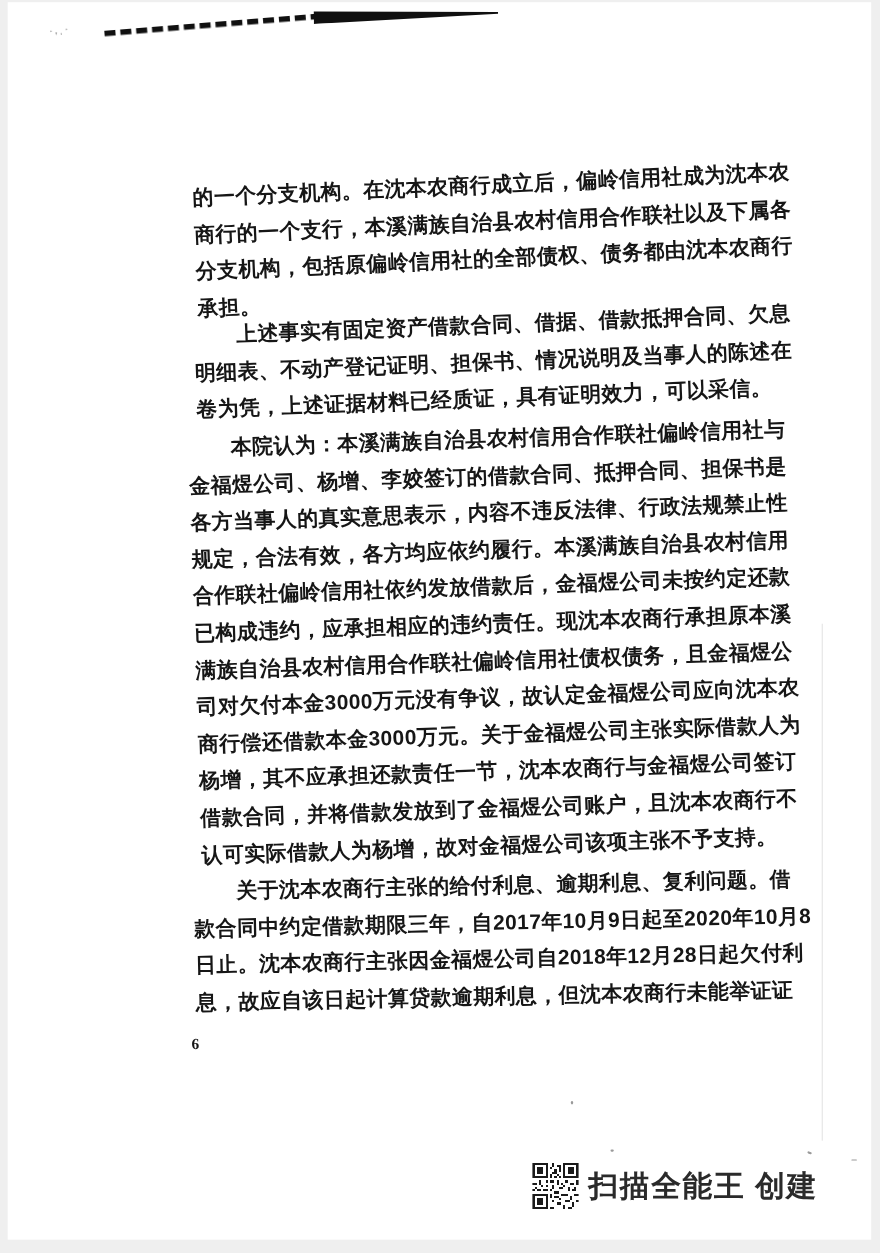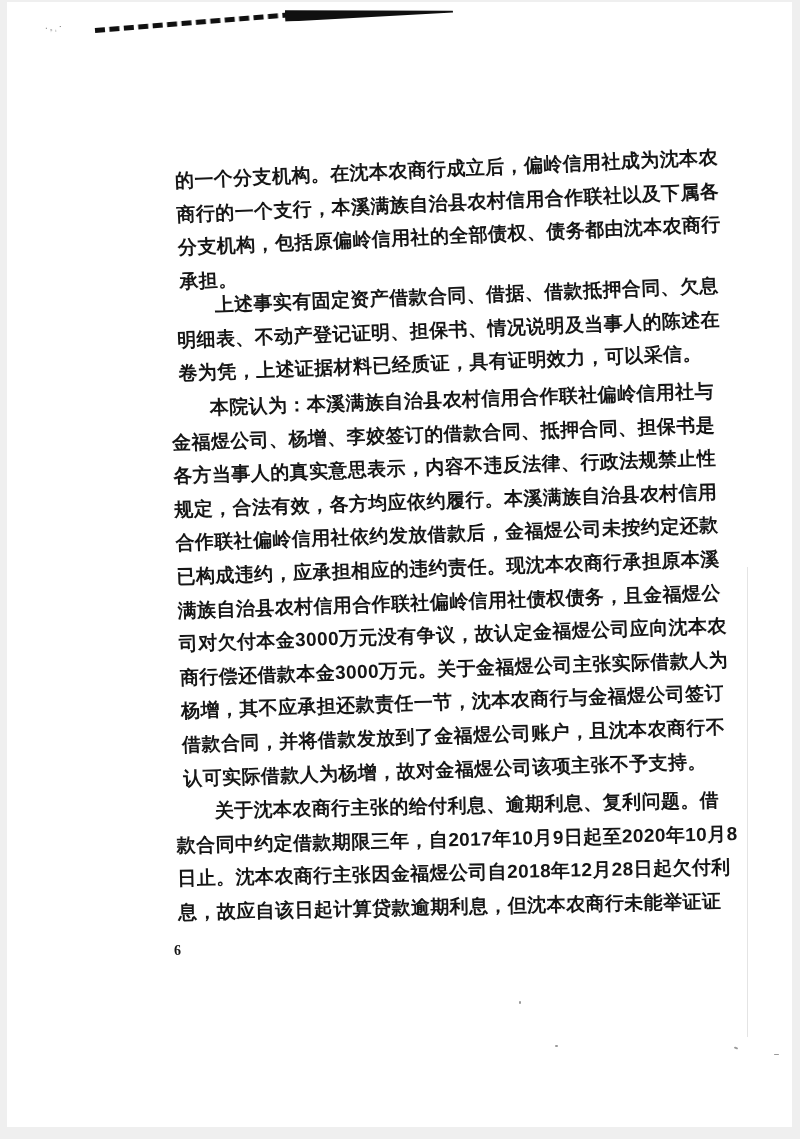--- a/index.html
+++ b/index.html
@@ -127,15 +127,39 @@
       </div>
 
     <div class="page-number">6</div>
 
     <div class="vline"></div>
     <div class="speck s1"></div>
     <div class="speck s2"></div>
     <div class="speck s3"></div>
     <div class="speck s4"></div>
 
+    <div class="watermark">
+      <svg class="qr" viewBox="0 0 21 21" shape-rendering="crispEdges" aria-hidden="true">
+        <rect x="0" y="0" width="21" height="21" fill="#ffffff"></rect>
+        <g fill="#1a1a1a">
+
+          <path d="M0 0h7v7h-7z M1 1v5h5v-5z" fill-rule="evenodd"></path>
+          <rect x="2" y="2" width="3" height="3"></rect>
+          <path d="M14 0h7v7h-7z M15 1v5h5v-5z" fill-rule="evenodd"></path>
+          <rect x="16" y="2" width="3" height="3"></rect>
+          <path d="M0 14h7v7h-7z M1 15v5h5v-5z" fill-rule="evenodd"></path>
+          <rect x="2" y="16" width="3" height="3"></rect>
+
+          <path d="M8 6h1v1h-1z M10 6h1v1h-1z M12 6h1v1h-1z M6 8h1v1h-1z M6 10h1v1h-1z M6 12h1v1h-1z"></path>
+
+          <path d="M9 0h1v2h-1z M11 1h2v1h-2z M8 2h1v1h-1z M10 3h1v1h-1z M12 2h1v2h-1z M9 4h2v1h-2z M8 5h1v1h-1z M11 5h1v1h-1z
+                   M0 9h2v1h-2z M3 8h1v2h-1z M1 11h1v1h-1z M4 10h1v1h-1z M2 12h2v1h-2z M5 12h1v1h-1z M0 12h1v1h-1z
+                   M8 8h2v1h-2z M11 8h1v2h-1z M13 9h1v1h-1z M9 10h1v2h-1z M12 11h2v1h-2z M8 12h1v1h-1z M10 13h2v1h-2z
+                   M15 8h1v1h-1z M17 9h2v1h-2z M20 8h1v2h-1z M16 11h1v2h-1z M18 12h2v1h-2z M14 10h1v1h-1z M19 11h1v1h-1z
+                   M8 14h1v2h-1z M10 15h2v1h-2z M13 14h1v1h-1z M9 17h1v1h-1z M11 18h2v1h-2z M8 20h2v1h-2z M12 16h1v1h-1z
+                   M14 14h2v1h-2z M17 15h1v2h-1z M19 14h2v1h-2z M15 17h2v1h-2z M18 18h1v2h-1z M14 19h1v2h-1z M20 17h1v1h-1z M16 20h2v1h-2z"></path>
+        </g>
+      </svg>
+      <span class="watermark-label">扫描全能王 创建</span>
+    </div>
 
   </div>
 </div>
 
 </body></html>

